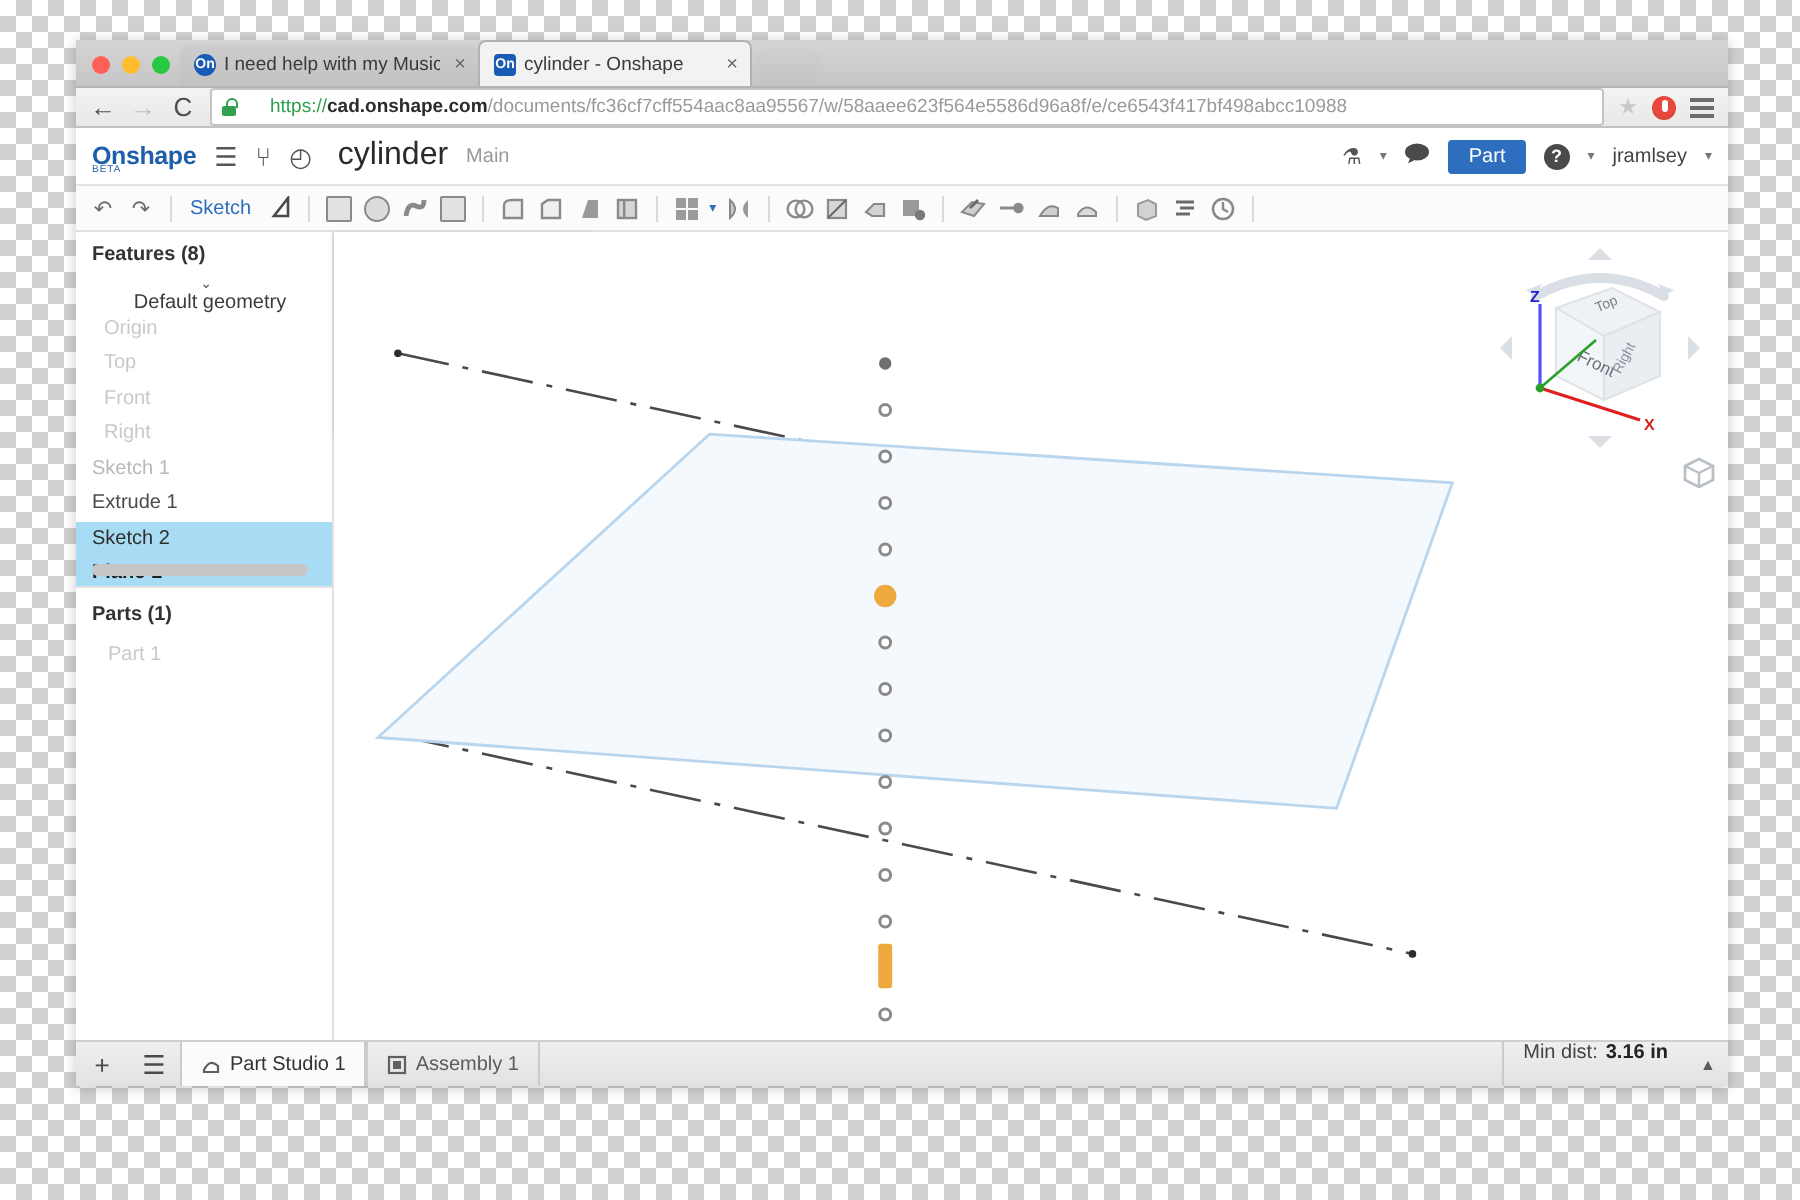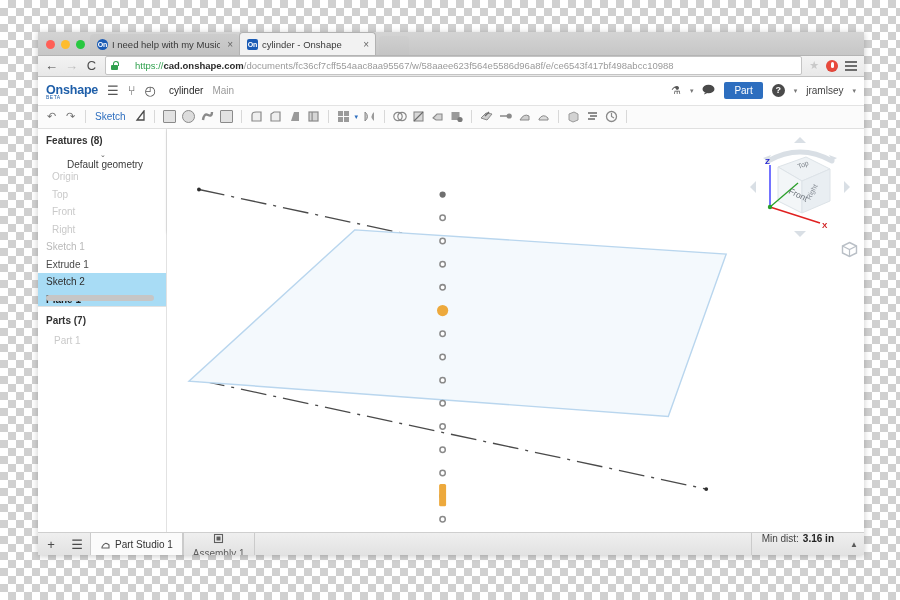--- a/index.html
+++ b/index.html
@@ -14,21 +14,21 @@
     position: absolute; inset: 0;
     background-image:
       linear-gradient(45deg, #d0d0d0 25%, transparent 25%, transparent 75%, #d0d0d0 75%),
       linear-gradient(45deg, #d0d0d0 25%, transparent 25%, transparent 75%, #d0d0d0 75%);
     background-size: 16px 16px;
     background-position: 0 0, 8px 8px;
     background-color: #ffffff;
   }
   #window {
     position: absolute;
-    left: 38px; top: 32px;
+    left: 38px; top: 20px;
     width: 826px; height: 523px;
     background: #ffffff;
     box-shadow: 0 1px 6px rgba(0,0,0,0.22);
     overflow: hidden;
     display: flex; flex-direction: column;
   }
 
   
   .tabstrip {
     height: 26px;
@@ -124,21 +124,21 @@
   .app-header {
     height: 28px; display: flex; align-items: center;
     padding: 0 8px; gap: 9px;
     border-bottom: 1px solid #e3e3e3;
     background: #fff;
   }
   .brand { position: relative; line-height: 1; }
   .brand .name { font-size: 12.5px; font-weight: bold; color: #1f5fa9; letter-spacing: -0.2px; }
   .brand .beta { position:absolute; left:0; top:11px; font-size:5px; color:#1f5fa9; letter-spacing:0.5px; }
   .hdr-icon { font-size: 13px; color: #555; line-height: 1; }
-  .doc-title { font-size: 10px; color: #2a2a2a; margin-left: 4px; }
+  .doc-title { font-size: 16px; color: #2a2a2a; margin-left: 4px; }
   .doc-branch { font-size: 10px; color: #9a9a9a; }
   .hdr-spacer { flex: 1; }
   .caret { font-size: 7px; color: #777; }
   .share-btn {
     background: #2d6ebf; color: #fff; font-size: 10px;
     padding: 3px 10px; border-radius: 2px;
   }
   .user-name { font-size: 10px; color: #444; }
   .hdr-help { width:13px; height:13px; border-radius:50%; background:#4a4a4a; color:#fff;
               font-size:9px; line-height:13px; text-align:center; font-weight:bold; }
@@ -249,21 +249,21 @@
     border-top: 1px solid #cfcfcf;
     display: flex; align-items: stretch; font-size: 10px;
   }
   .sb-btn { width: 26px; display:flex; align-items:center; justify-content:center; color:#4a4a4a; font-size:13px; }
   .sb-tab {
     display:flex; align-items:center; gap:4px;
     padding: 0 9px; font-size: 10px; color:#333;
     border-left: 1px solid #cbcbcb; border-right: 1px solid #cbcbcb;
   }
   .sb-tab.active { background:#fbfbfb; }
-  .sb-tab.inactive { color:#5c5c5c;flex-direction:column; }
+  .sb-tab.inactive { color:#5c5c5c; }
   .sb-spacer { flex:1; }
   .sb-status {
     display:flex; align-items:flex-start; padding: 0 10px;
     border-left: 1px solid #cbcbcb; color:#444; font-size:10px; gap:4px;
   }
   .sb-status b { color:#222; }
   .sb-caret { width: 20px; display:flex; align-items:center; justify-content:center; color:#5a5a5a; font-size:8px; }
   .mini-ico { width:11px;height:11px;display:inline-block; color:#5f5f5f; }
 </style>
 </head>
@@ -504,21 +504,21 @@
               <span>Sketch 2</span>
             </div>
           <div class="tree-row sel2" style="padding-left:8px">
               <span>Plane 1</span>
             </div>
 
           <div class="hscroll"></div>
         </div>
 
         <div class="parts-box">
-          <div class="parts-head">Parts (7)</div>
+          <div class="parts-head">Parts (1)</div>
           <div class="tree-row faded" style="padding-left:16px">
               <span>Part 1</span>
             </div>
         </div>
       </div>
 
       <div class="dialog">
         <div class="dlg-head">
           <span class="dlg-title">Plane 1</span>
           <span class="dlg-ok">✔</span>

